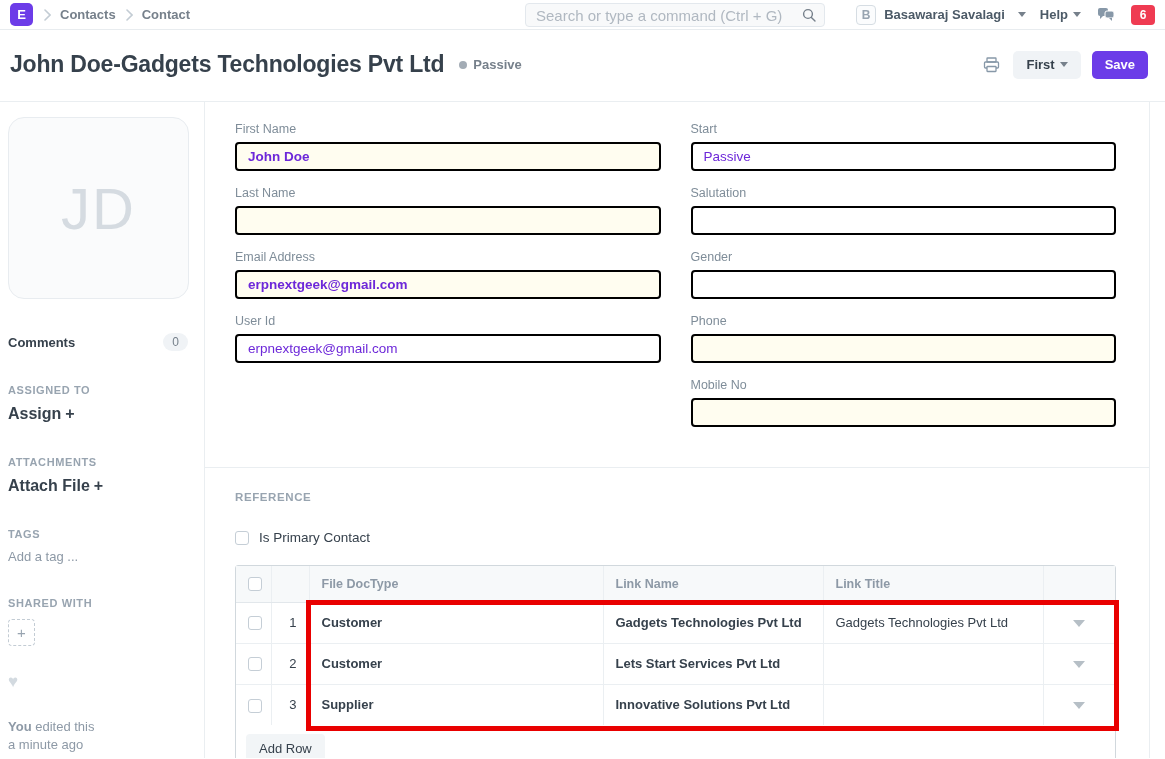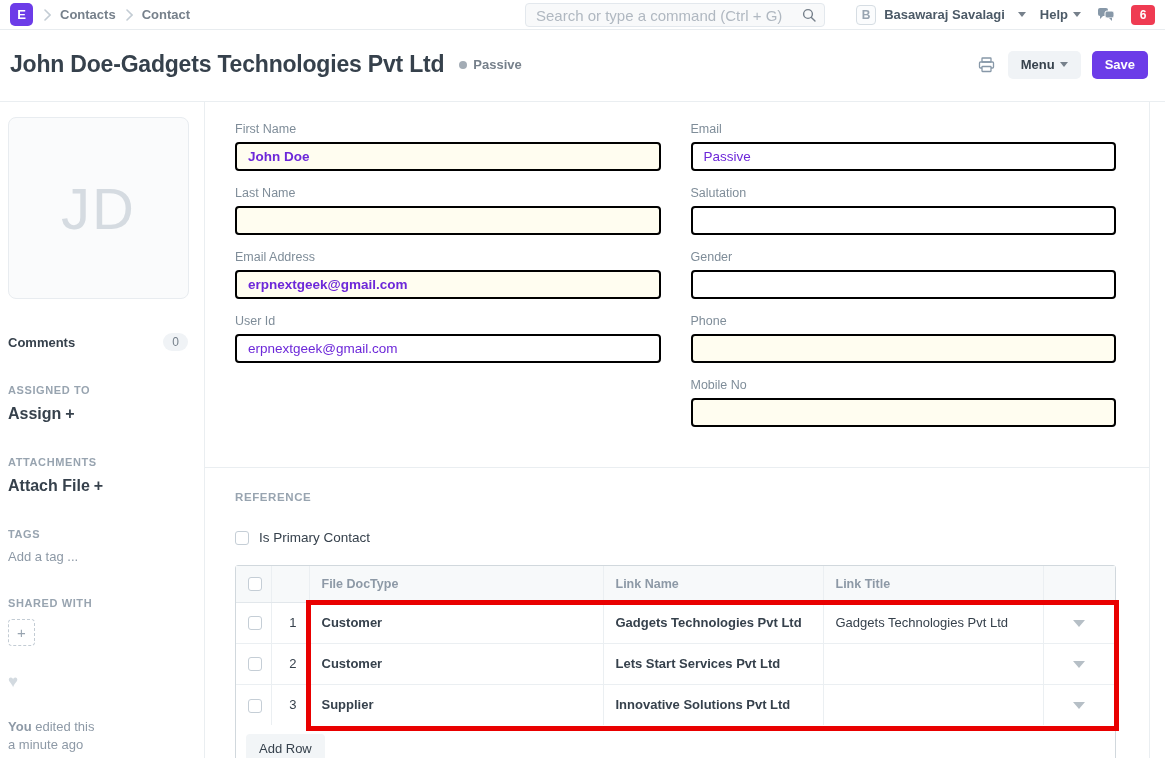--- a/index.html
+++ b/index.html
@@ -68,21 +68,21 @@
   }
   .btn-light { background:#f0f3f6; color:#36414c; }
   .btn-primary { background:#6c3ce8; color:#fff; }
   .icon-btn { background:none; border:none; cursor:pointer; padding:2px; display:flex; }
   
   .layout { display:flex; height:656px; }
   .sidebar { width:205px; border-right:1px solid #eaeef1; padding:15px 16px 0 8px; }
   .main { flex:1; border-right:1px solid #eaeef1; margin-right:15px; overflow:hidden; }
   
   .avatar-box {
-    width:181px; height:182px; border:1px solid #e8ecf0; border-radius:8px;
+    width:181px; height:182px; border:1px solid #e8ecf0; border-radius:16px;
     background:#fafbfc; display:flex; align-items:center; justify-content:center;
   }
   .avatar-initials { font-size:58px; color:#d5dbe1; letter-spacing:2px; }
   .comments-row { margin-top:34px; display:flex; align-items:center; justify-content:space-between; }
   .comments-label { font-weight:700; font-size:13px; cursor:pointer; }
   .badge-count { background:#f0f3f6; color:#76808b; border-radius:10px; padding:2px 9px; font-size:12px; }
   .side-label {
     margin-top:33px; font-size:11px; color:#98a4b0; font-weight:600; letter-spacing:0.6px;
   }
   .side-action { margin-top:9px; font-weight:700; font-size:16px; cursor:pointer; }
@@ -208,21 +208,21 @@
   </span>
   <div class="head-actions">
     <button class="icon-btn">
       <svg width="17" height="16" viewBox="0 0 17 16">
           <rect x="4" y="1" width="9" height="4" rx="0.5" stroke="#8798a8" stroke-width="1.3" fill="none"></rect>
           <rect x="1.5" y="5" width="14" height="6" rx="1" stroke="#8798a8" stroke-width="1.3" fill="none"></rect>
           <rect x="4" y="9.5" width="9" height="5" rx="0.5" stroke="#8798a8" stroke-width="1.3" fill="#fff"></rect>
         </svg>
     </button>
     <button class="btn btn-light">
-      <span>Menu</span>
+      <span>First</span>
       <span class="caret"></span>
     </button>
     <button class="btn btn-primary">
       <span>Save</span>
     </button>
   </div>
 </div>
 
 <div class="layout">
 
@@ -273,21 +273,21 @@
             <label class="form-label">Email Address</label>
             <input class="form-input yellow bold" value="erpnextgeek@gmail.com" style="">
           </div>
           <div class="form-field">
             <label class="form-label">User Id</label>
             <input class="form-input" value="erpnextgeek@gmail.com" style="">
           </div>
         </div>
         <div>
           <div class="form-field">
-            <label class="form-label">Email</label>
+            <label class="form-label">Start</label>
             <input class="form-input" value="Passive" style="">
           </div>
           <div class="form-field">
             <label class="form-label">Salutation</label>
             <input class="form-input" value="" style="">
           </div>
           <div class="form-field">
             <label class="form-label">Gender</label>
             <input class="form-input" value="" style="">
           </div>

